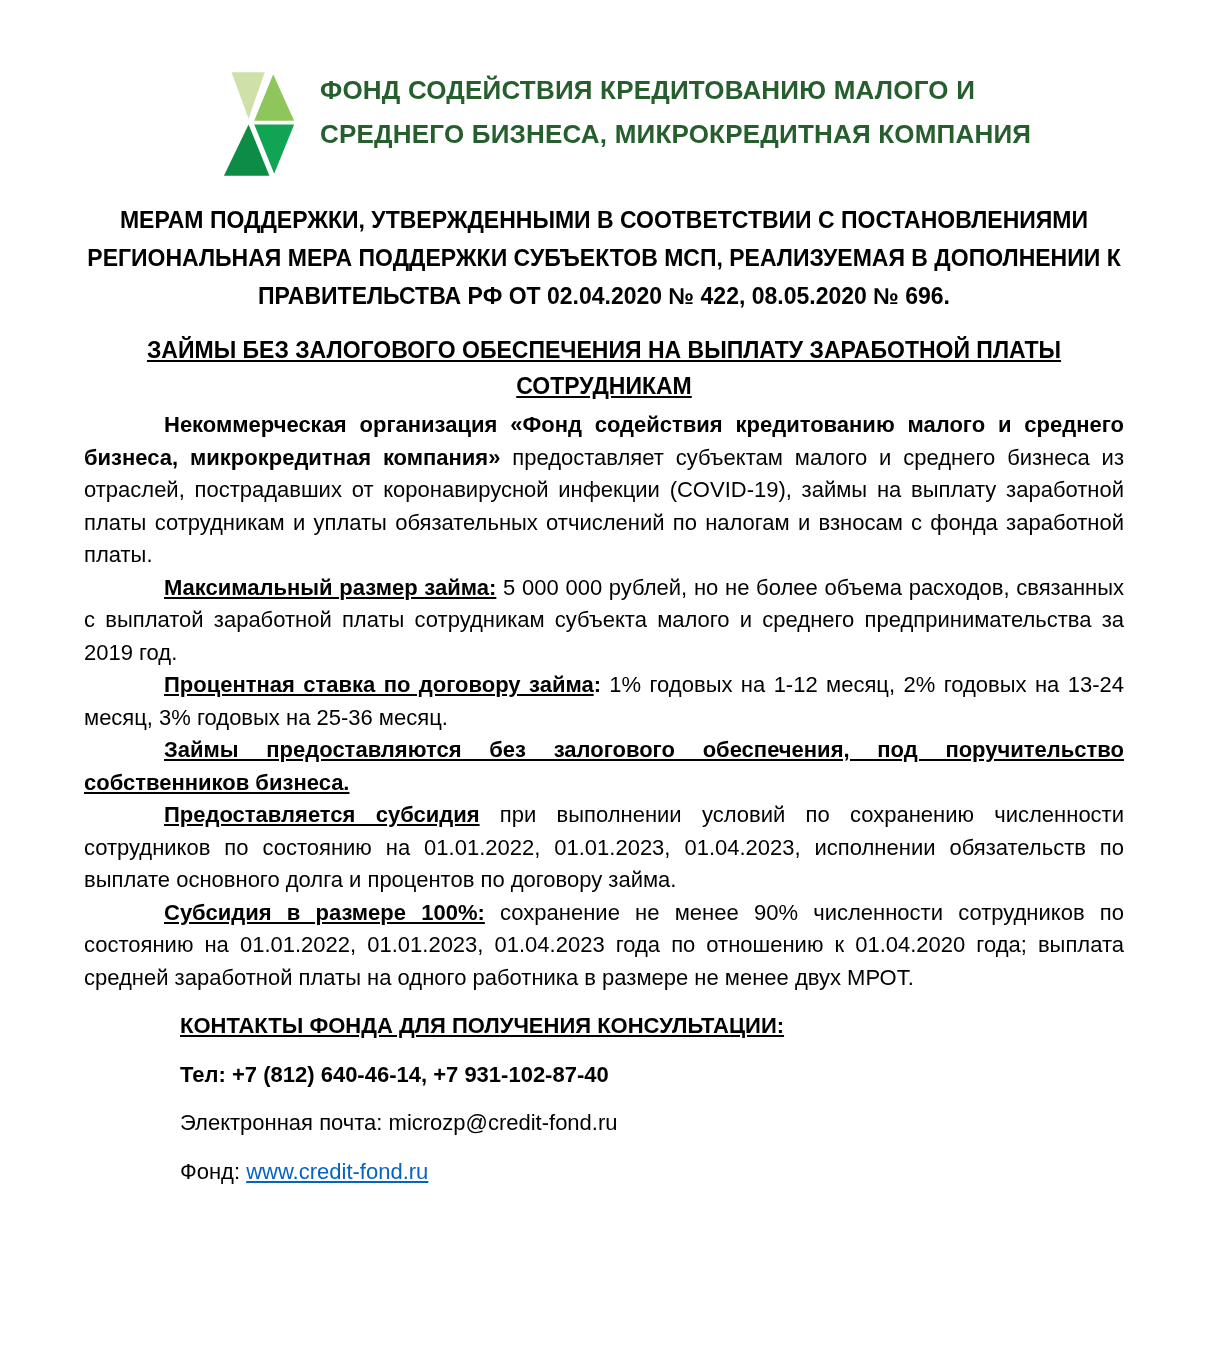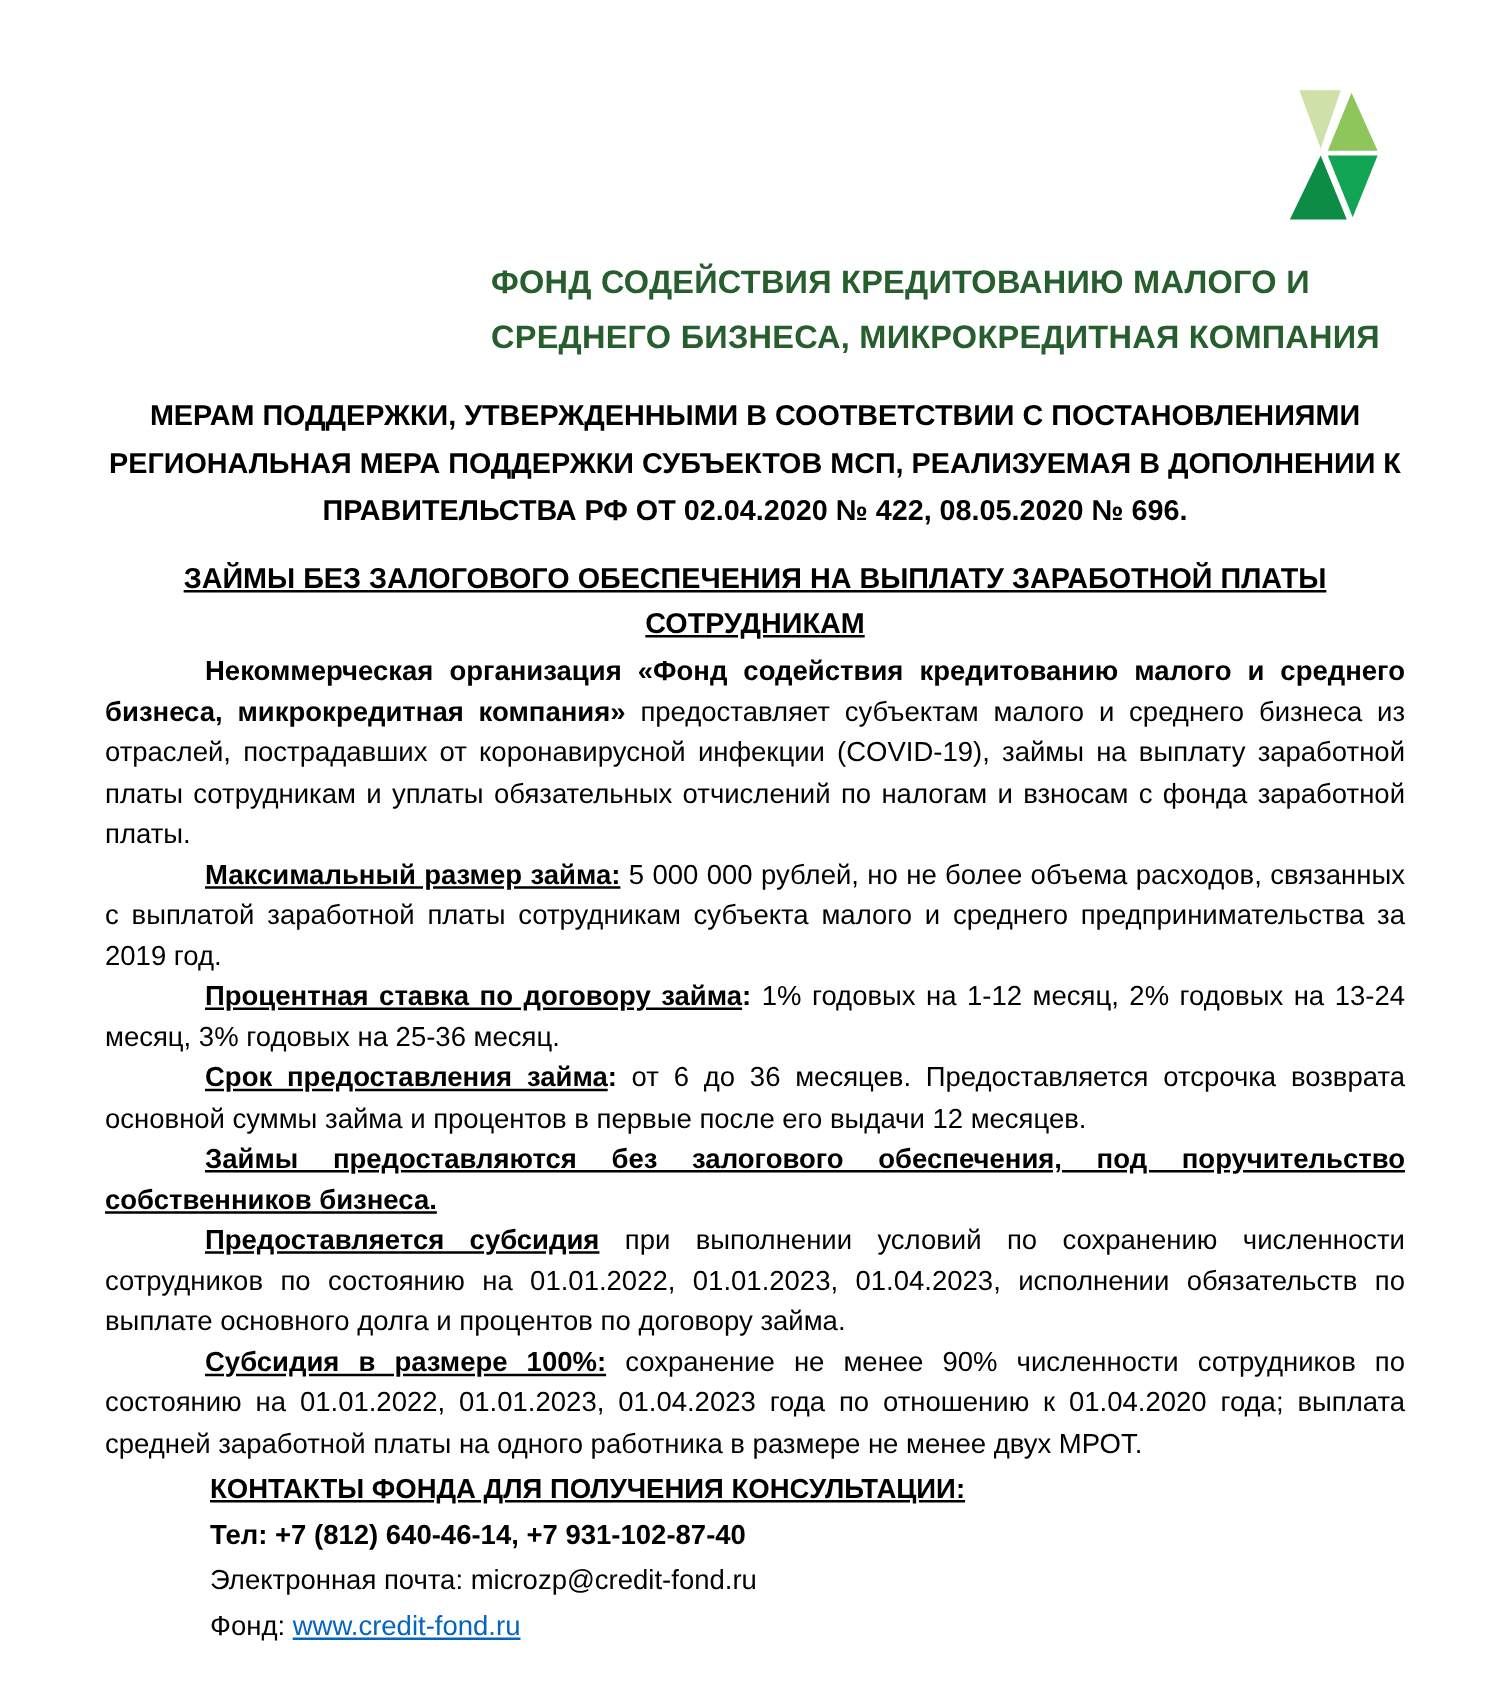--- a/index.html
+++ b/index.html
@@ -9,22 +9,22 @@
     color: #000;
   }
   .page {
     box-sizing: border-box;
     width: 1208px; height: 1348px;
     padding: 68px 84px 20px 84px;
     overflow: hidden;
     background: #fff;
   }
   .header {
-    display: flex; align-items: flex-end; gap: 24px;
-    margin-left: 138px; margin-right: 20px; flex-direction: column;
+    display: flex; align-items: flex-start; gap: 24px;
+    margin-left: 138px; margin-right: 20px;
   }
   .logo { flex: 0 0 auto; }
   .logo svg { display: block; width: 74px; height: 111px; }
   .org-title {
     font-weight: bold; font-size: 26px; line-height: 44px;
     color: var(--org-title-color, #265e2e);
     letter-spacing: 0.2px;
   }
   .header-note {
     margin-top: 22px;
@@ -37,21 +37,21 @@
     text-align: center; text-decoration: underline;
   }
   .body-para {
     margin: 0;
     font-size: 22px; line-height: 32.5px;
     text-align: justify; text-indent: 80px;
   }
   .lead { font-weight: bold; }
   .u { text-decoration: underline; }
   .contact-line {
-    margin: 4px; padding-left: 80px;
+    margin: 16px; padding-left: 80px;
     font-size: 22px; line-height: 32.5px;
   }
   .contact-line.bold { font-weight: bold; }
   .contact-line.bold-underline { font-weight: bold; }
   .contact-line.bold-underline .ct { text-decoration: underline; }
   a.site-link { color: var(--link-color, #0563c1); text-decoration: underline; cursor: pointer; text-align: right; }
 </style>
 </head>
 <body>
 
@@ -77,21 +77,20 @@
     <div>РЕГИОНАЛЬНАЯ МЕРА ПОДДЕРЖКИ СУБЪЕКТОВ МСП, РЕАЛИЗУЕМАЯ В ДОПОЛНЕНИИ К</div>
     <div>ПРАВИТЕЛЬСТВА РФ ОТ 02.04.2020 № 422, 08.05.2020 № 696.</div>
   </div>
 
   <h1 class="doc-title">ЗАЙМЫ БЕЗ ЗАЛОГОВОГО ОБЕСПЕЧЕНИЯ НА ВЫПЛАТУ ЗАРАБОТНОЙ ПЛАТЫ СОТРУДНИКАМ</h1>
 
   <div id="paragraphs">
       <p class="body-para"><span class="lead">Некоммерческая организация «Фонд содействия кредитованию малого и среднего бизнеса, микрокредитная компания»</span><span> предоставляет субъектам малого и среднего бизнеса из отраслей, пострадавших от коронавирусной инфекции (COVID-19), займы на выплату заработной платы сотрудникам и уплаты обязательных отчислений по налогам и взносам с фонда заработной платы.</span></p>
       <p class="body-para"><span class="lead u">Максимальный размер займа:</span><span> 5 000 000 рублей, но не более объема расходов, связанных с выплатой заработной платы сотрудникам субъекта малого и среднего предпринимательства за 2019 год.</span></p>
       <p class="body-para"><span class="lead u">Процентная ставка по договору займа</span><span class="lead">:</span><span> 1% годовых на 1-12 месяц, 2% годовых на 13-24 месяц, 3% годовых на 25-36 месяц.</span></p>
-      <p class="body-para"><span class="lead u">Срок предоставления займа</span><span class="lead">:</span><span> от 6 до 36 месяцев. Предоставляется отсрочка возврата основной суммы займа и процентов в первые после его выдачи 12 месяцев.</span></p>
       <p class="body-para"><span class="lead u">Займы предоставляются без залогового обеспечения, под поручительство собственников бизнеса.</span></p>
       <p class="body-para"><span class="lead u">Предоставляется субсидия</span><span> при выполнении условий по сохранению численности сотрудников по состоянию на 01.01.2022, 01.01.2023, 01.04.2023, исполнении обязательств по выплате основного долга и процентов по договору займа.</span></p>
       <p class="body-para"><span class="lead u">Субсидия в размере 100%:</span><span> сохранение не менее 90% численности сотрудников по состоянию на 01.01.2022, 01.01.2023, 01.04.2023 года по отношению к 01.04.2020 года; выплата средней заработной платы на одного работника в размере не менее двух МРОТ.</span></p>
     </div>
 
   <div id="contacts">
       <p class="contact-line bold-underline"><span class="ct">КОНТАКТЫ ФОНДА ДЛЯ ПОЛУЧЕНИЯ КОНСУЛЬТАЦИИ:</span></p>
       <p class="contact-line bold"><span class="ct">Тел: +7 (812) 640-46-14, +7 931-102-87-40</span></p>
       <p class="contact-line normal"><span class="ct">Электронная почта: microzp@credit-fond.ru</span></p>
       <p class="contact-line normal"><span class="ct">Фонд: </span><a class="site-link" href="#">www.credit-fond.ru</a></p>

